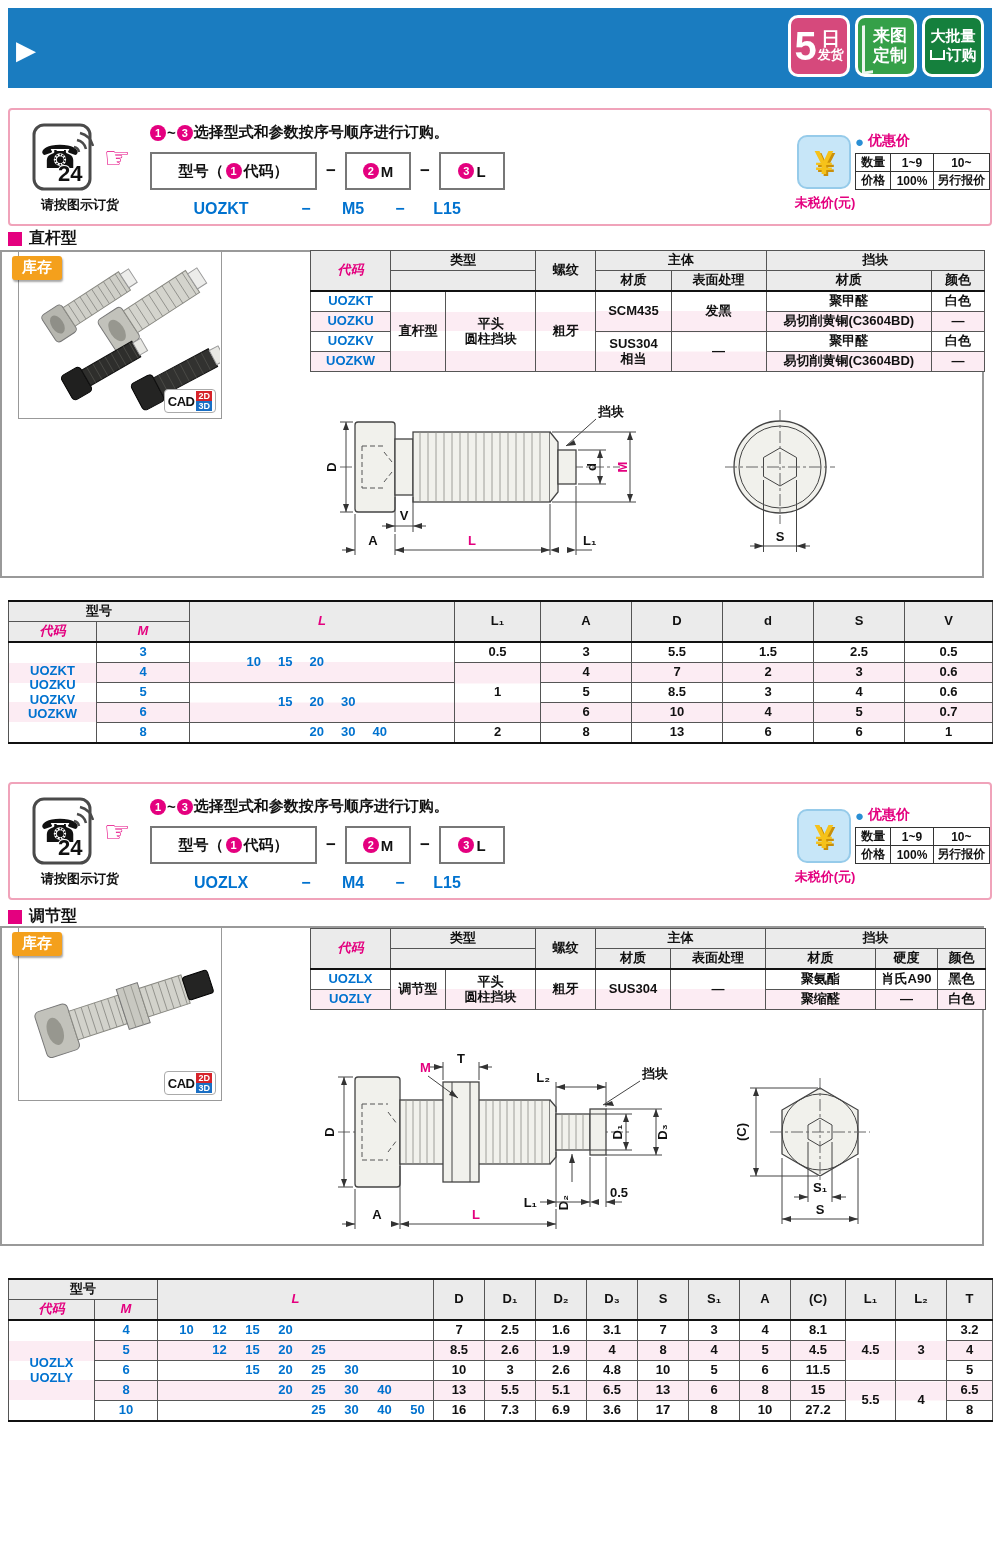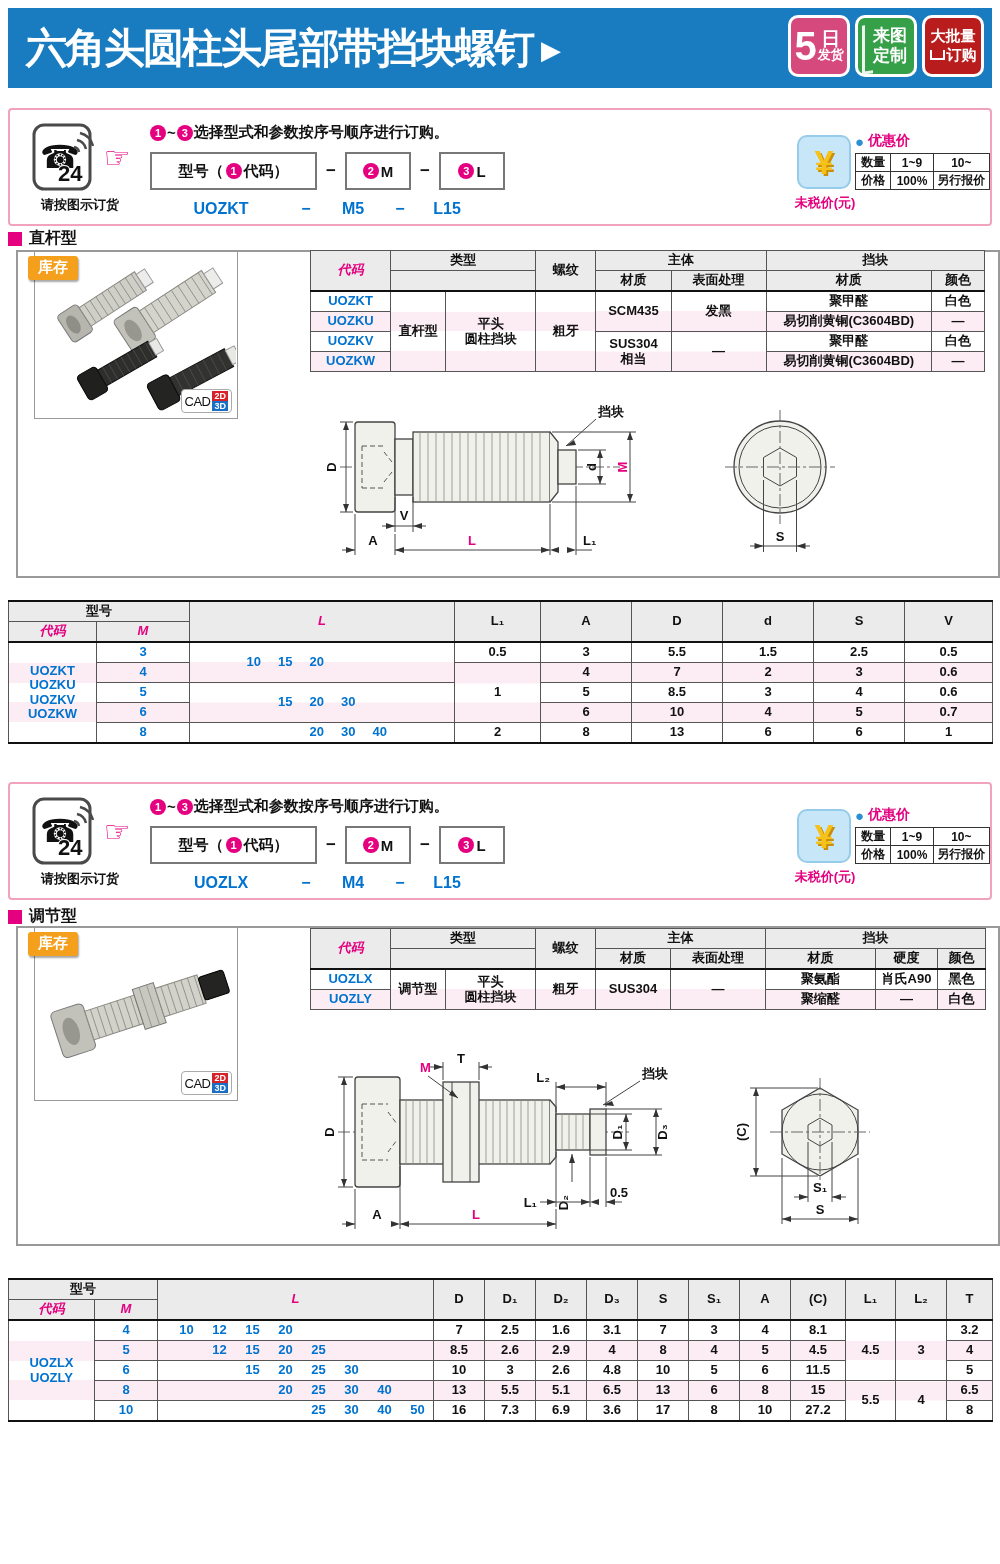--- a/index.html
+++ b/index.html
@@ -8,21 +8,21 @@
   .abs{position:absolute;}
 
   
   .hbar{left:8px;top:8px;width:984px;height:80px;background:#1a7cc0;display:flex;align-items:center;}
   .htitle{color:#fff;font-size:41px;font-weight:900;letter-spacing:-2px;margin-left:18px;white-space:nowrap;}
   .harrow{color:#fff;font-size:26px;margin:4px 4px 0 8px;}
   .hsub{color:#fff;font-size:29px;font-weight:900;letter-spacing:-1px;}
   .badges{position:absolute;right:8px;top:7px;display:flex;gap:5px;}
   .badge{width:62px;height:62px;border:3px solid #fff;border-radius:10px;box-sizing:border-box;
          display:flex;flex-direction:column;align-items:center;justify-content:center;color:#fff;font-weight:900;position:relative;}
-  .bg1{background:#d6497c}.bg2{background:#35a048}.bg3{background:#b91c1c}
+  .bg1{background:#d6497c}.bg2{background:#35a048}.bg3{background:#15803d}
   .b1row{display:flex;align-items:flex-start;line-height:1;}
   .b5num{font-size:40px;line-height:.85;}
   .b1col{display:flex;flex-direction:column;align-items:center;margin-left:1px;}
   .b1col .d{font-size:19px;line-height:1;}
   .b1col .f{font-size:13px;line-height:1.1;}
   .b2line{font-size:17px;line-height:1.2;margin-left:8px;}
   .b3line{font-size:15px;line-height:1.25;}
   .ruler{position:absolute;left:4px;top:7px;width:8px;height:46px;border-left:3px solid #fff;border-bottom:3px solid #fff;transform:skewY(-8deg);opacity:.9;}
   .cart{display:inline-block;width:11px;height:8px;border:2px solid #fff;border-top:none;margin-right:2px;}
 
@@ -47,27 +47,27 @@
   .untax{left:772px;top:84px;width:86px;text-align:center;color:#e4007f;font-size:13px;font-weight:900;}
   .deal{left:845px;top:22px;font-size:14px;font-weight:900;color:#e4007f;display:flex;align-items:center;gap:4px;}
   .bdot{color:#2a8fd4;font-size:15px;}
   table.ptab{left:845px;top:43px;border-collapse:collapse;background:#fff;position:absolute;}
   table.ptab td{border:1.5px solid #333;font-size:12px;font-weight:900;text-align:center;height:16px;padding:0 2px;}
   .pc1{width:32px}.pc2{width:38px}.pc3{width:54px}
 
   
   .slabel{left:8px;display:flex;align-items:center;gap:7px;font-size:16px;font-weight:900;}
   .sq{width:14px;height:14px;background:#e4007f;flex:none;}
-  .sbox{left:16px;width:984px;border:2px solid #999;box-sizing:border-box;background:#fff;}
+  .sbox{left:0;width:984px;border:2px solid #999;box-sizing:border-box;background:#fff;}
   .pbox{position:absolute;left:16px;top:-1px;border:1.5px solid #999;background:#fff;box-sizing:border-box;}
   .stock{position:absolute;left:-7px;top:4px;background:#f4a01c;color:#fff;font-size:15px;font-weight:900;
          padding:2px 10px 3px;border-radius:3px;box-shadow:1px 2px 2px rgba(0,0,0,.35);z-index:3;}
   .cadic{position:absolute;right:5px;bottom:5px;display:flex;align-items:center;background:#fff;
          border:1.5px solid #aaa;border-radius:4px;padding:1px 3px;z-index:3;}
-  .cadtx{font-size:13px;font-weight:400;letter-spacing:-.5px;}
+  .cadtx{font-size:13px;font-weight:700;letter-spacing:-.5px;}
   .cadcol{display:flex;flex-direction:column;margin-left:2px;}
   .c2d{background:#d6232a;color:#fff;font-size:9px;font-weight:900;line-height:10px;padding:0 2px;}
   .c3d{background:#1a6fc4;color:#fff;font-size:9px;font-weight:900;line-height:10px;padding:0 2px;}
 
   
   table.spec,table.dim{position:absolute;border-collapse:collapse;table-layout:fixed;background:#fff;
         font-size:13px;font-weight:700;text-align:center;}
   table.spec{border:1.5px solid #333;}
   table.dim{border:1px solid #555;border-top:2.5px solid #111;border-bottom:2.5px solid #111;}
   table.spec th,table.spec td,table.dim th,table.dim td{border:1px solid #555;padding:0 2px;height:19px;line-height:1.1;overflow:hidden;}
@@ -98,21 +98,20 @@
   .cl{stroke:#666;stroke-width:1;fill:none;stroke-dasharray:12 3 3 3;}
   .thr{stroke:#8a8a85;stroke-width:.8;fill:none;}
   .ah{fill:#333;stroke:none;}
 </style>
 </head>
 <body>
 
 <div class="page">
 
   <div class="abs hbar">
-    <span class="htitle">六角头圆柱头尾部带挡块螺钉</span>
     <span class="harrow">▶</span>
     <div class="badges">
       <div class="badge bg1">
         <div class="b1row">
             <span class="b5num">5</span>
           <span class="b1col">
               <span class="d">日</span>
           <span class="f">发货</span>
             </span>
           </div>
@@ -729,21 +728,21 @@
             <div class="lrow t2l blue">
               <span class="ls"></span>
               <span class="ls">12</span>
               <span class="ls">15</span>
               <span class="ls">20</span>
               <span class="ls">25</span>
             </div>
           </td>
       <td class="p">8.5</td>
           <td class="p">2.6</td>
-          <td class="p">2.9</td>
+          <td class="p">1.9</td>
       <td class="p">4</td>
           <td class="p">8</td>
           <td class="p">4</td>
       <td class="p">5</td>
           <td class="p">4.5</td>
       <td class="p">4</td>
     </tr>
     <tr>
       <td class="blue w">6</td>
       <td class="w">

